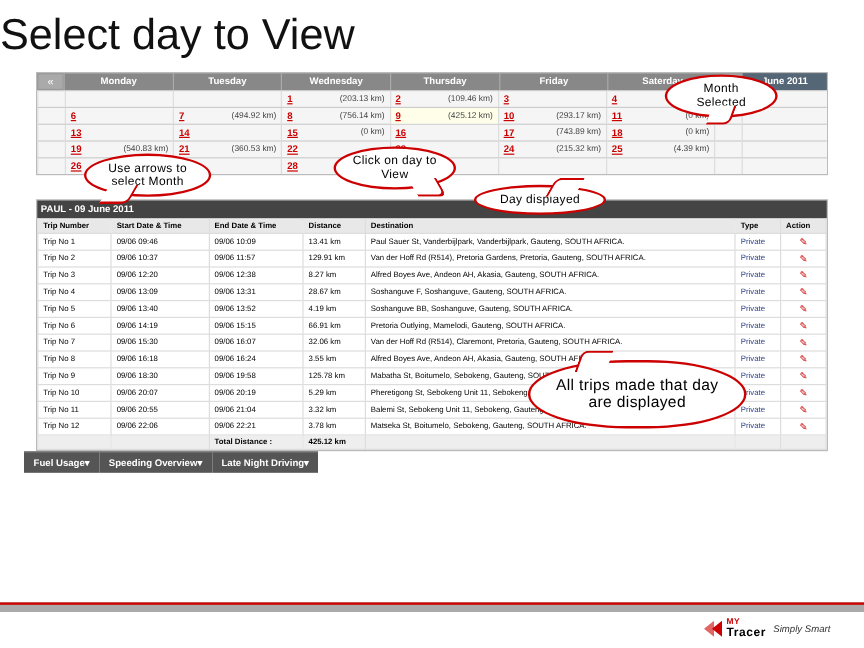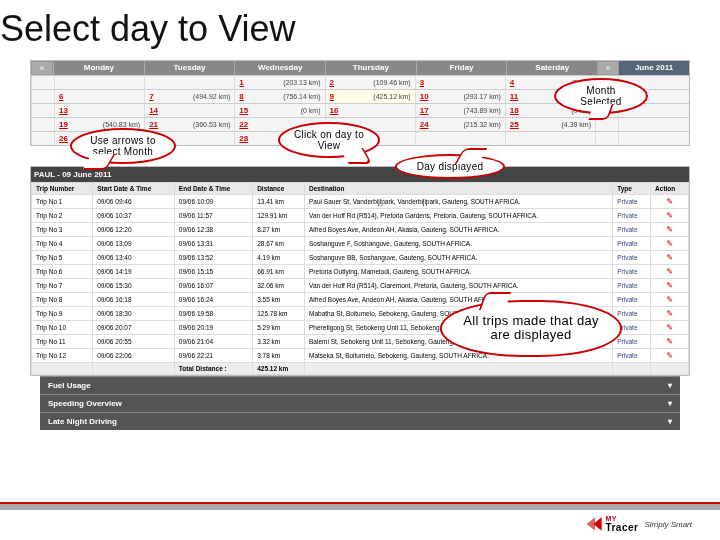--- a/index.html
+++ b/index.html
@@ -19,21 +19,21 @@
 .sec2{margin:20px 30px 0;border:1px solid #bbb;font-size:7px}
 .sec2 .title{background:#444;color:#fff;text-align:left;padding:3px;font-weight:bold;font-size:8px}
 .sec2 .subtitle{background:#bbb;color:#111;text-align:center;padding:2px;font-weight:bold;font-size:8px}
 .usage-table{width:100%;border-collapse:collapse}
 .usage-table th,.usage-table td{border:1px solid #ddd;padding:2px 4px;text-align:left;font-size:6.5px;white-space:nowrap;overflow:hidden}
 .usage-table th{background:#e8e8e8}
 .usage-table .priv{color:#348}
 .usage-table td.action{text-align:center}
 .check{color:#c00;font-size:8px}
 .usage-table tfoot td{background:#eee;font-weight:bold}
-.bottom-bars{display:flex;flex-direction:column;margin:0 40px}
+.bottom-bars{display:flex;flex-direction:row;margin:0 20px}
 .bar{background:#555;color:#fff;font-weight:bold;font-size:8px;padding:4px 8px;border-top:1px solid #888;display:flex;justify-content:space-between;align-items:center}
 .bar .chev{font-size:8px}
 
 .footer-stripe{position:absolute;left:0;right:0;bottom:30px;height:6px;background:#aaa;border-top:2px solid #c00}
 .logo{position:absolute;right:28px;bottom:6px;display:flex;align-items:center}
 .logo svg{width:20px;height:20px}
 .logo .t1{font-size:10px;font-weight:bold;letter-spacing:.5px}
 .logo .t1 .my{color:#c00;font-size:7px;display:block;line-height:6px}
 .logo .slogan{font-size:8px;font-style:italic;color:#333;margin-left:6px}
 
@@ -358,21 +358,21 @@
     <div class="bar">
       <span>Speeding Overview</span>
       <span class="chev">▾</span>
     </div>
     <div class="bar">
       <span>Late Night Driving</span>
       <span class="chev">▾</span>
     </div>
   </div>
 
-<div class="callout tr-month" style="top:78px;right:72px;width:70px">Month
+<div class="callout tr-month" style="top:62px;right:72px;width:70px">Month
 Selected</div>
 <div class="callout downleft" style="top:128px;left:70px;width:82px">Use arrows to
 select Month</div>
 <div class="callout" style="top:122px;left:278px;width:78px">Click on day
 to View</div>
 <div class="callout topright" style="top:154px;left:395px;width:86px">Day displayed</div>
 <div class="callout big" style="top:300px;left:440px;width:150px">All trips made that
 day are displayed</div>
 
 <div class="footer-stripe"></div>

